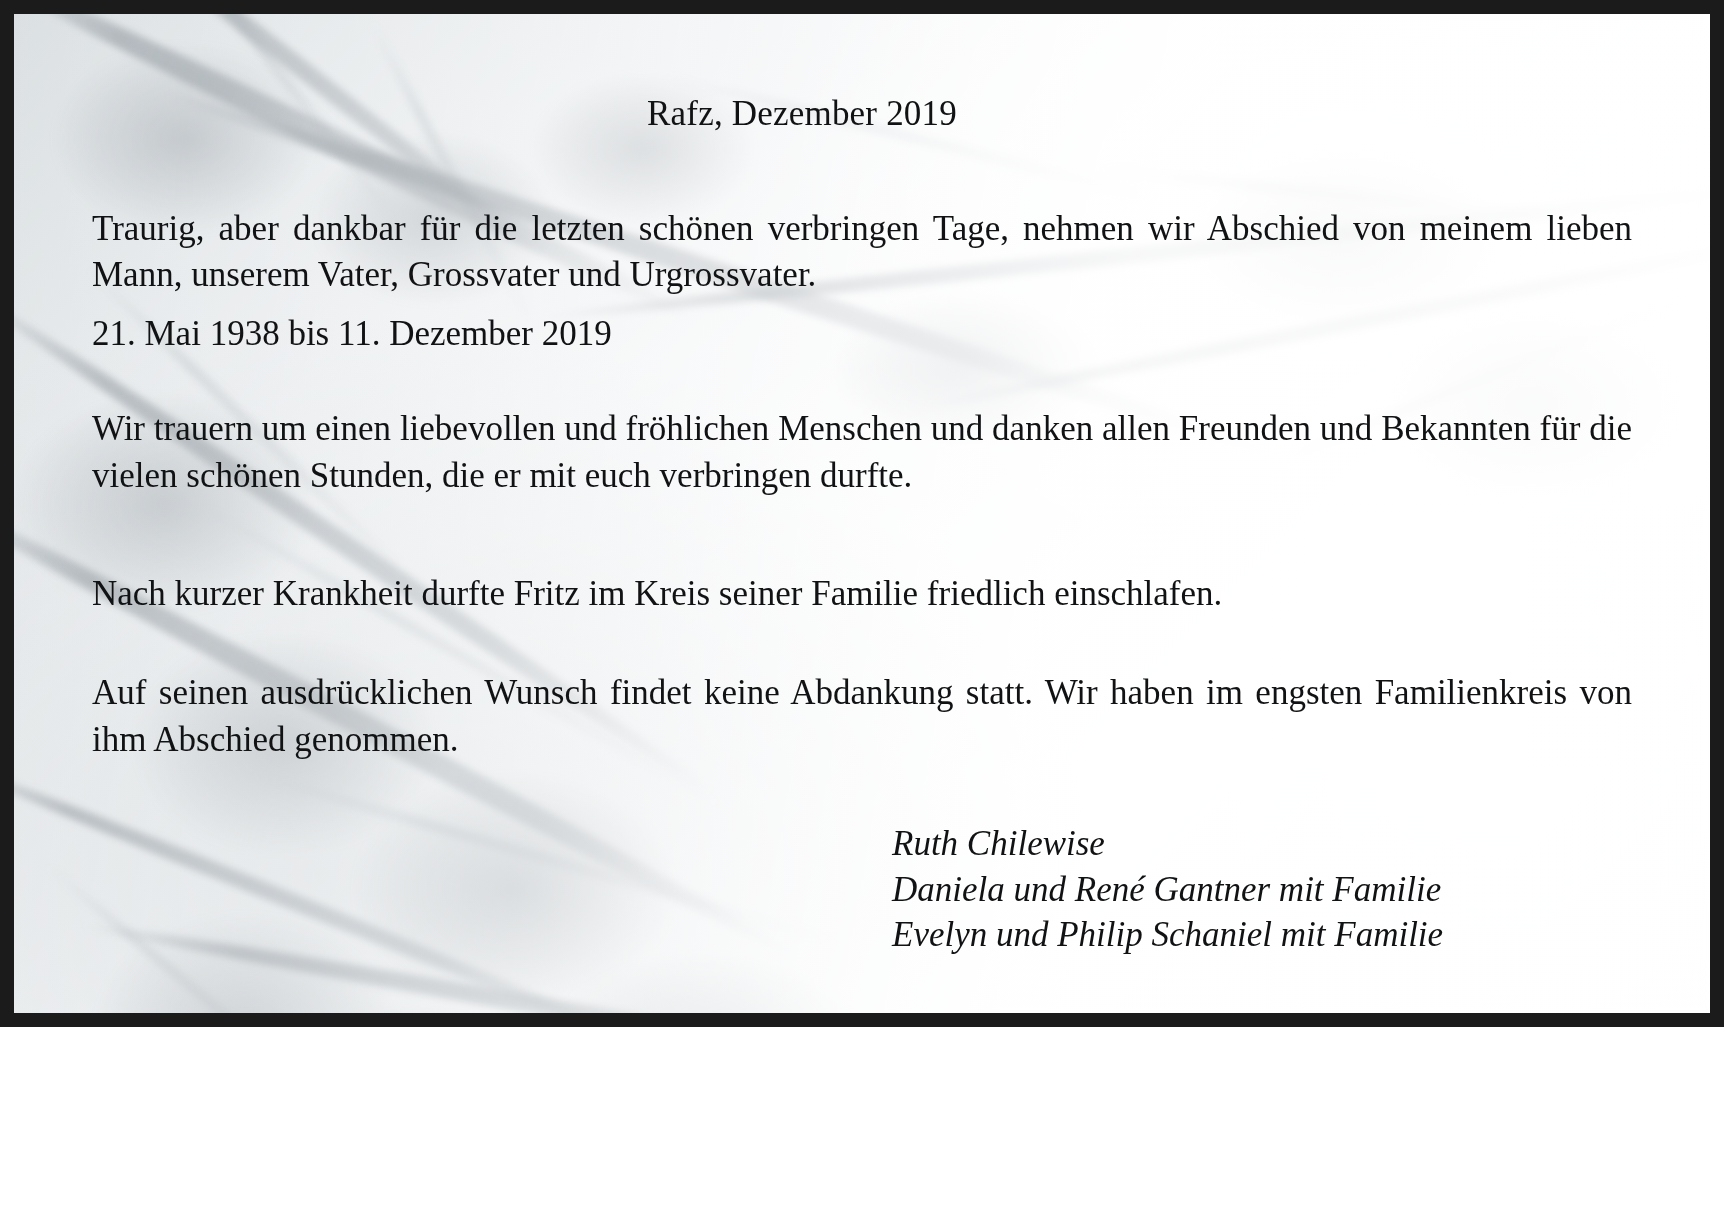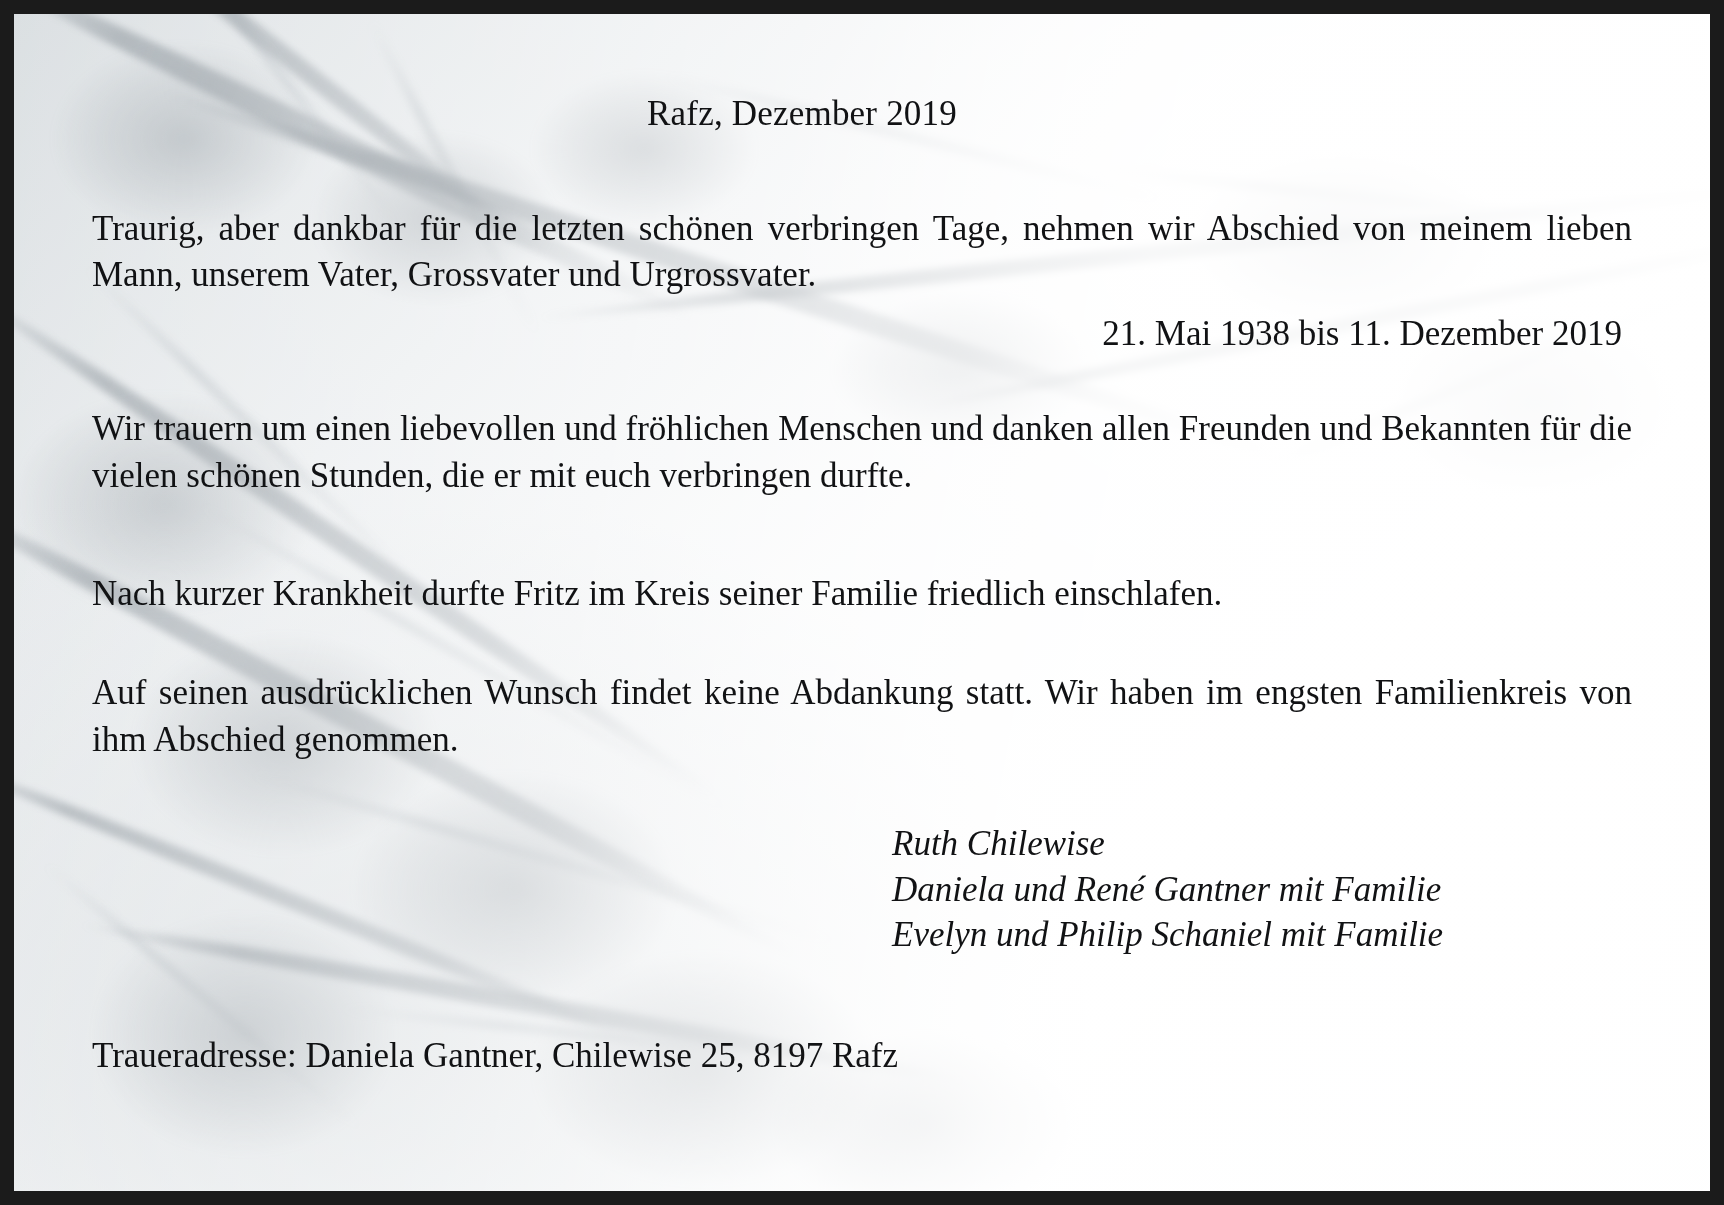--- a/index.html
+++ b/index.html
@@ -10,21 +10,21 @@
   body {
     width: 1724px;
     height: 1205px;
     font-family: "Liberation Serif", serif;
     overflow: hidden;
   }
 
   .notice {
     position: relative;
     width: 1724px;
-    height: 1205px;
+    height: 1027px;
     box-sizing: border-box;
     border: 14px solid #1b1b1b;
     background: #ec4899;
     overflow: hidden;
   }
 
   
   .bg {
     position: absolute;
     inset: 0;
@@ -87,21 +87,21 @@
   }
   .name {
     text-align: center;
     font-size: 66px;
     font-weight: bold;
     letter-spacing: 0.5px;
     margin: 62px 0 0 0;
     padding-right: 10px;
   }
   .dates {
-    text-align: right;
+    text-align: left;
     font-size: 35px;
     margin: 16px 0 0 0;
     padding-right: 10px;
   }
   .para {
     font-size: 35px;
     line-height: 1.33;
     text-align: justify;
     margin: 52px 0 0 0;
   }

